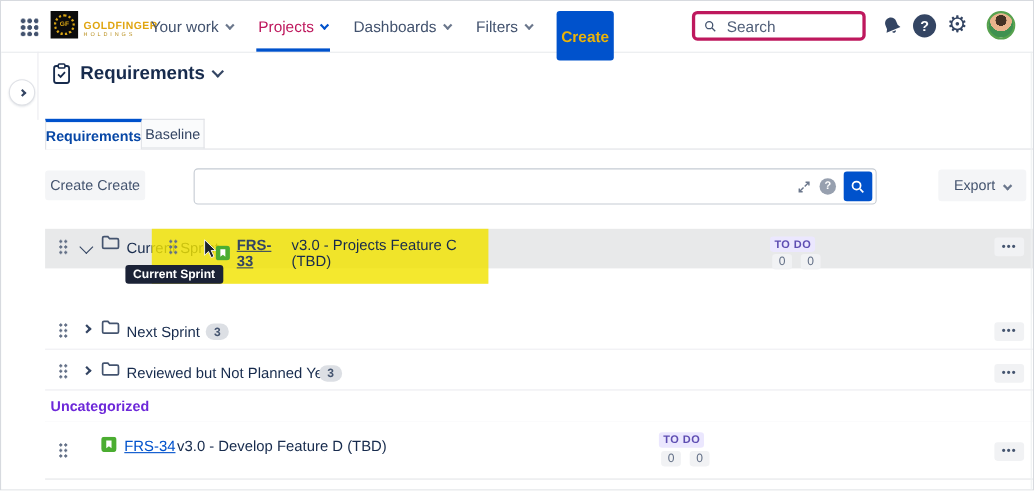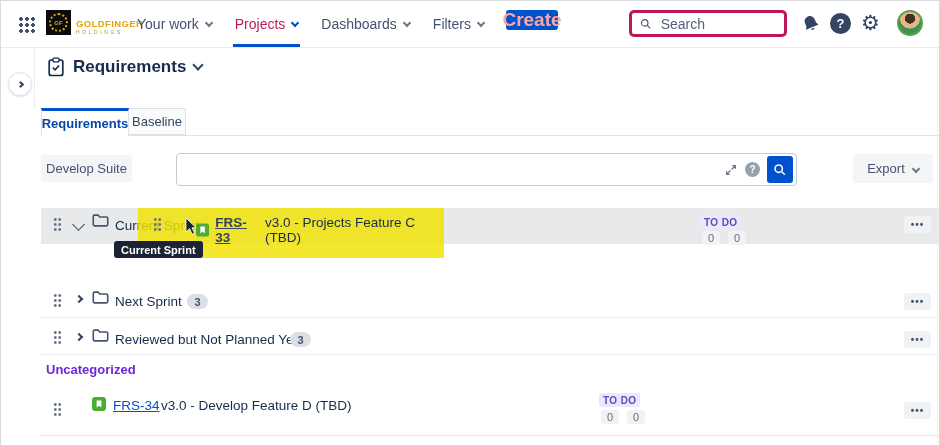--- a/index.html
+++ b/index.html
@@ -15,22 +15,22 @@
   .logo-ring{width:15px;height:15px;border-radius:50%;border:2px dotted #d9a514;color:#d9a514;
     font-size:6px;font-weight:bold;display:flex;align-items:center;justify-content:center;}
   .logo-text{line-height:1;}
   .logo-text .t1{color:#e0a510;font-weight:bold;font-size:9.5px;letter-spacing:.4px;}
   .logo-text .t2{color:#b98f1e;font-size:5px;letter-spacing:2.6px;margin-top:2px;}
   .nav-items{position:absolute;left:136px;top:0;height:46px;display:flex;align-items:center;gap:23px;}
   .nav-item{position:relative;height:46px;display:flex;align-items:center;font-size:14px;color:#42526E;cursor:pointer;}
   .nav-item .cv{margin-left:7px;margin-top:-3px;}
   .nav-item.active{color:#be185d;}
   .nav-item.active::after{content:"";position:absolute;left:-2px;right:-2px;bottom:0;height:3px;background:#0052CC;}
-  .create-btn{position:absolute;left:505px;top:9px;width:52px;height:20px;background:#0052CC;border-radius:3px;
-    color:#fca5a5;font-size:19px;font-weight:bold;display:flex;align-items:center;justify-content:center;cursor:pointer;}
+  .create-btn{position:absolute;left:505px;top:9px;width:52px;height:45px;background:#0052CC;border-radius:3px;
+    color:#eab308;font-size:14px;font-weight:bold;display:flex;align-items:center;justify-content:center;cursor:pointer;}
   .nav-search{position:absolute;left:628px;top:9px;width:158px;height:27px;border:3px solid #be185d;border-radius:5px;
     display:flex;align-items:center;padding:0 8px;gap:7px;box-sizing:border-box;background:#fff;}
   .nav-search input{border:none;outline:none;width:100%;font-size:14px;color:#344563;background:transparent;font-family:"Liberation Sans",sans-serif;}
   .nav-search input::placeholder{color:#505F79;}
   .round-ico{position:absolute;display:flex;align-items:center;justify-content:center;cursor:pointer;}
   .q-circle{width:21px;height:21px;border-radius:50%;background:#344563;color:#fff;font-size:13px;font-weight:bold;}
   .gear{font-size:21px;color:#344563;line-height:1;}
   .avatar{position:absolute;left:896px;top:9px;width:26px;height:26px;border-radius:50%;border:2px solid #57a24e;box-sizing:border-box;
     background:radial-gradient(circle at 50% 30%,#433224 0 26%,#e8b48c 27% 52%,#3f9150 53% 100%);cursor:pointer;}
   
@@ -167,21 +167,21 @@
       <path d="M5.8 10.6l2.3 2.3 4-4.4" fill="none" stroke="#172B4D" stroke-width="1.6"></path>
     </svg>
     <span class="page-title">Requirements</span>
     <span class="cv cv-down cv-dark" style="width:8px;height:8px;margin-top:-4px;"></span>
   </div>
 
   <div class="tabline"></div>
   <div class="tab tab-active">Requirements</div>
   <div class="tab tab-idle">Baseline</div>
 
-  <div class="btn-subtle create-suite">Develop Suite</div>
+  <div class="btn-subtle create-suite">Create Create</div>
 
   <div class="filter-field">
     <input type="text" style="">
     <div class="field-icons">
       <svg width="14" height="14" viewBox="0 0 16 16">
         <path d="M9.5 3h3.5v3.5M13 3 8.6 7.4M6.5 13H3V9.5M3 13l4.4-4.4" fill="none" stroke="#6B778C" stroke-width="1.5"></path>
       </svg>
       <div class="q-small">?</div>
       <div class="search-go">
         <svg width="14" height="14" viewBox="0 0 16 16">

